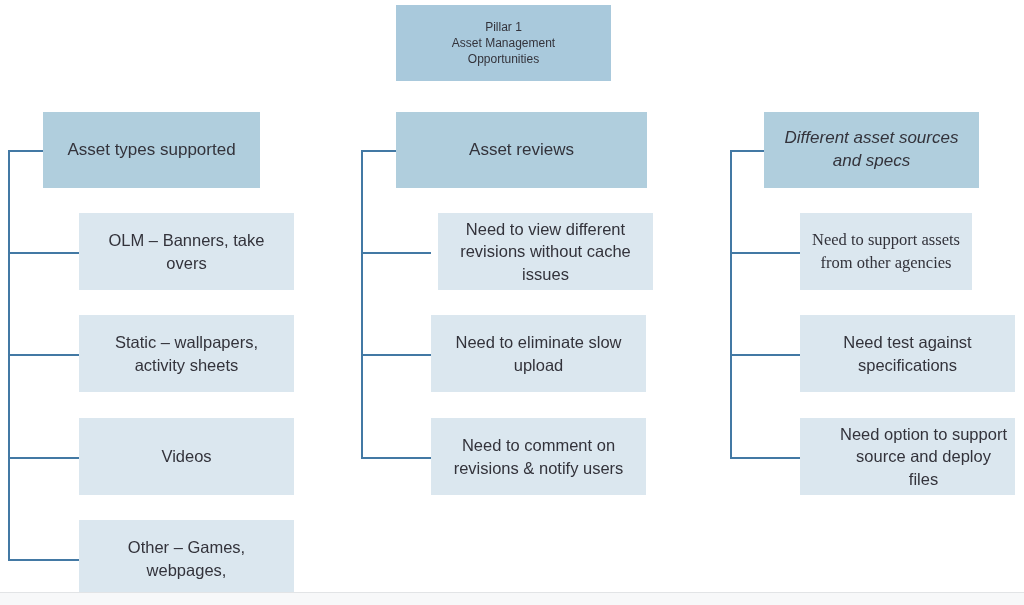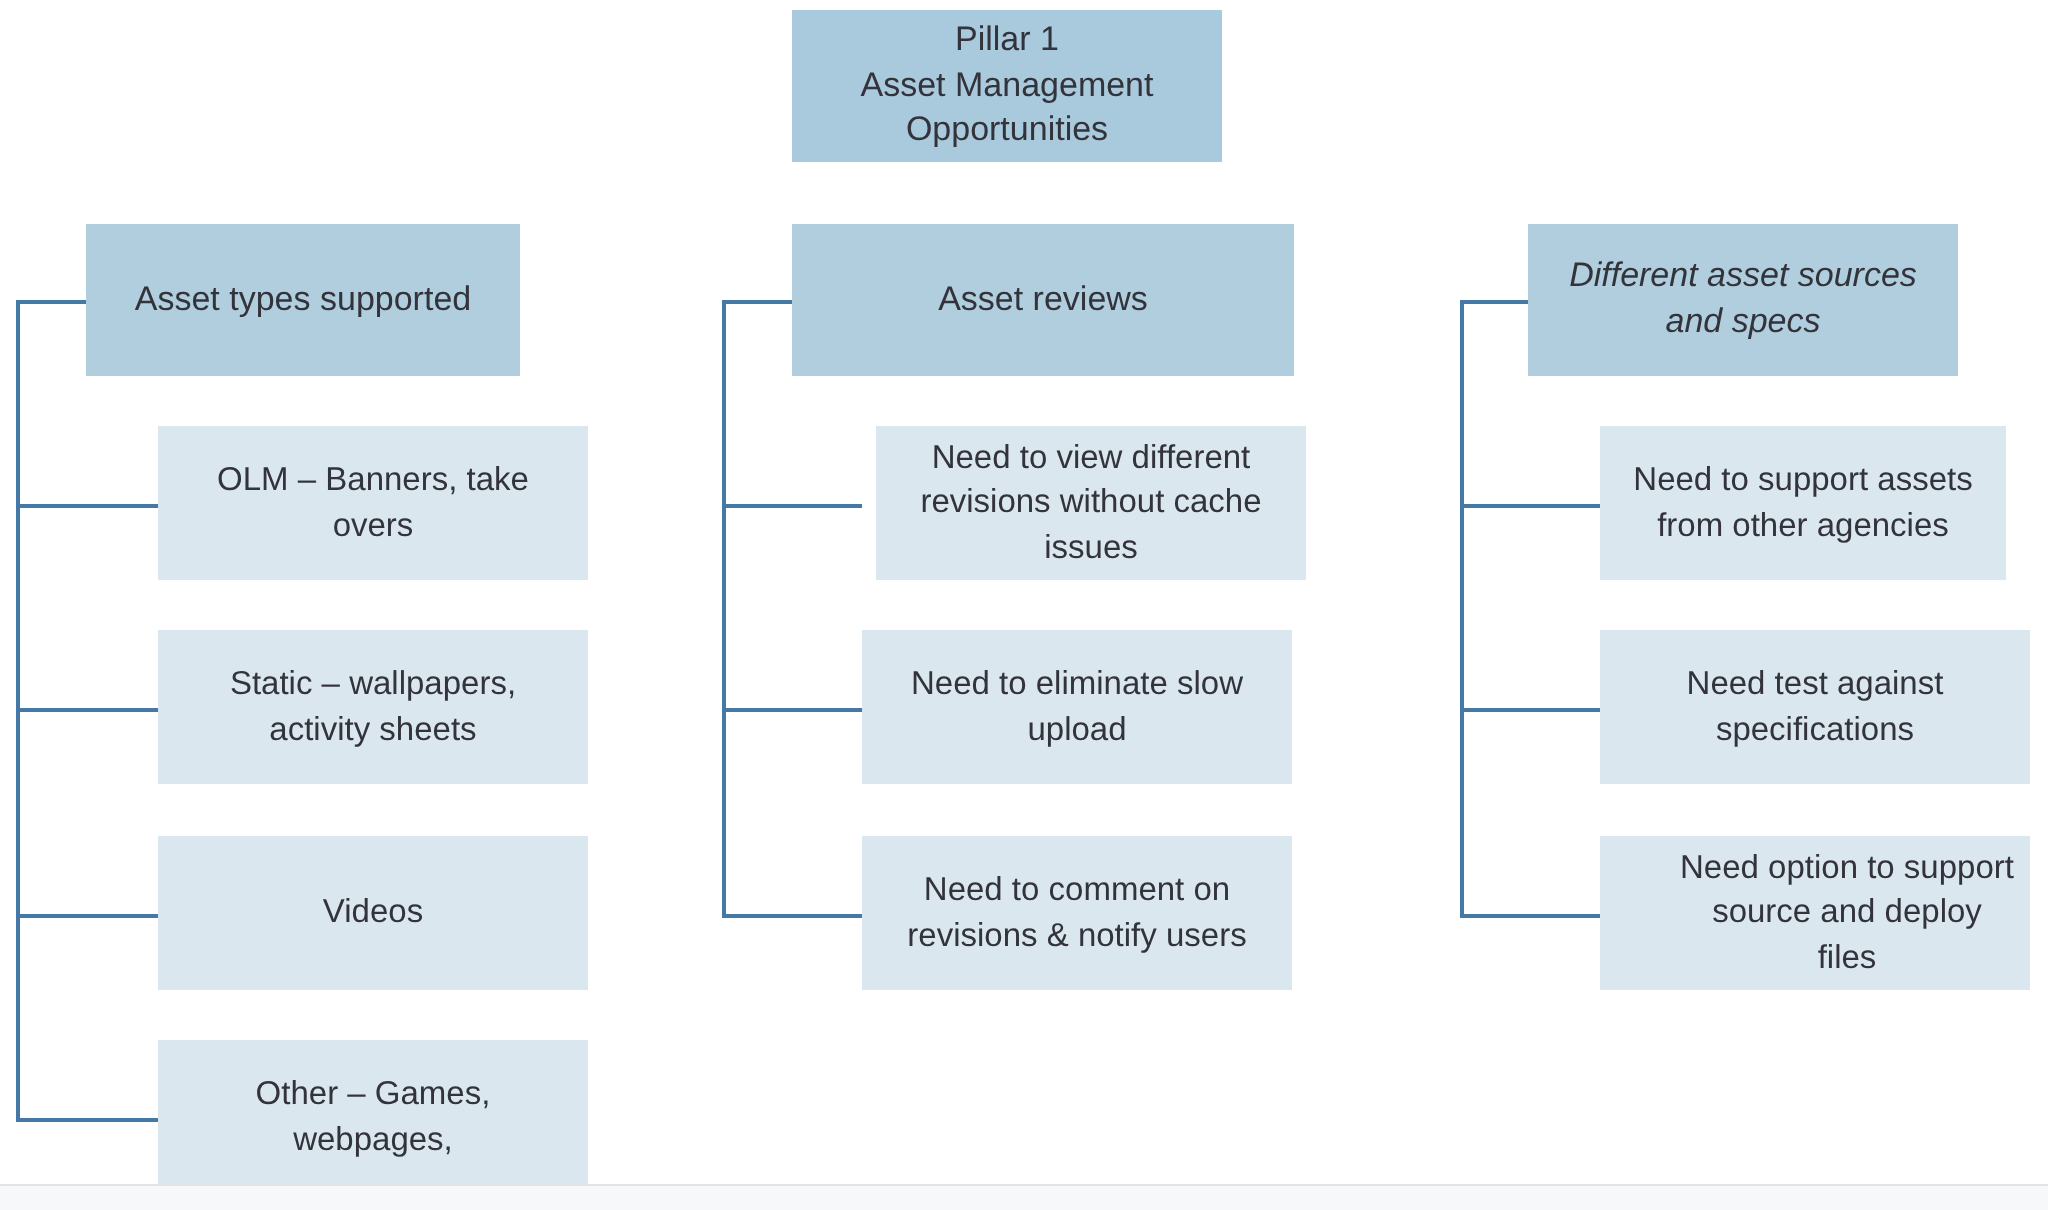--- a/index.html
+++ b/index.html
@@ -37,21 +37,21 @@
     align-items: center;
     justify-content: center;
     text-align: center;
     color: #33333b;
     line-height: 1.34;
     padding: 2px 8px;
     white-space: pre-line;
   }
   .node.title {
     background: #a9c9dc;
-    font-size: 17px;
+    font-size: 12px;
   }
   .node.header {
     background: #b0cedd;
     font-size: 17px;
   }
   .node.leaf {
     background: #dbe7ef;
     font-size: 16.5px;
   }
   
@@ -106,21 +106,21 @@
       <div class="node header" style="left: 396px; top: 112px; width: 251px; height: 76px;">Asset reviews</div>
       <div class="node leaf" style="left: 438px; top: 213px; width: 215px; height: 77px;">Need to view different
 revisions without cache
 issues</div>
       <div class="node leaf" style="left: 431px; top: 315px; width: 215px; height: 77px;">Need to eliminate slow
 upload</div>
       <div class="node leaf" style="left: 431px; top: 418px; width: 215px; height: 77px;">Need to comment on
 revisions &amp; notify users</div>
       <div class="node header" style="left: 764px; top: 112px; width: 215px; height: 76px; font-style: italic;">Different asset sources
 and specs</div>
-      <div class="node leaf" style="left: 800px; top: 213px; width: 203px; height: 77px;">Need to support assets
+      <div class="node leaf" style="left: 800px; top: 213px; width: 172px; height: 77px; font-family: Liberation Serif, serif;">Need to support assets
 from other agencies</div>
       <div class="node leaf" style="left: 800px; top: 315px; width: 215px; height: 77px;">Need test against
 specifications</div>
       <div class="node leaf" style="left: 800px; top: 418px; width: 215px; height: 77px; padding-left: 40px;">Need option to support
 source and deploy files</div>
     </div>
 
   <div id="page-bottom-edge"></div>
 </div>
 

